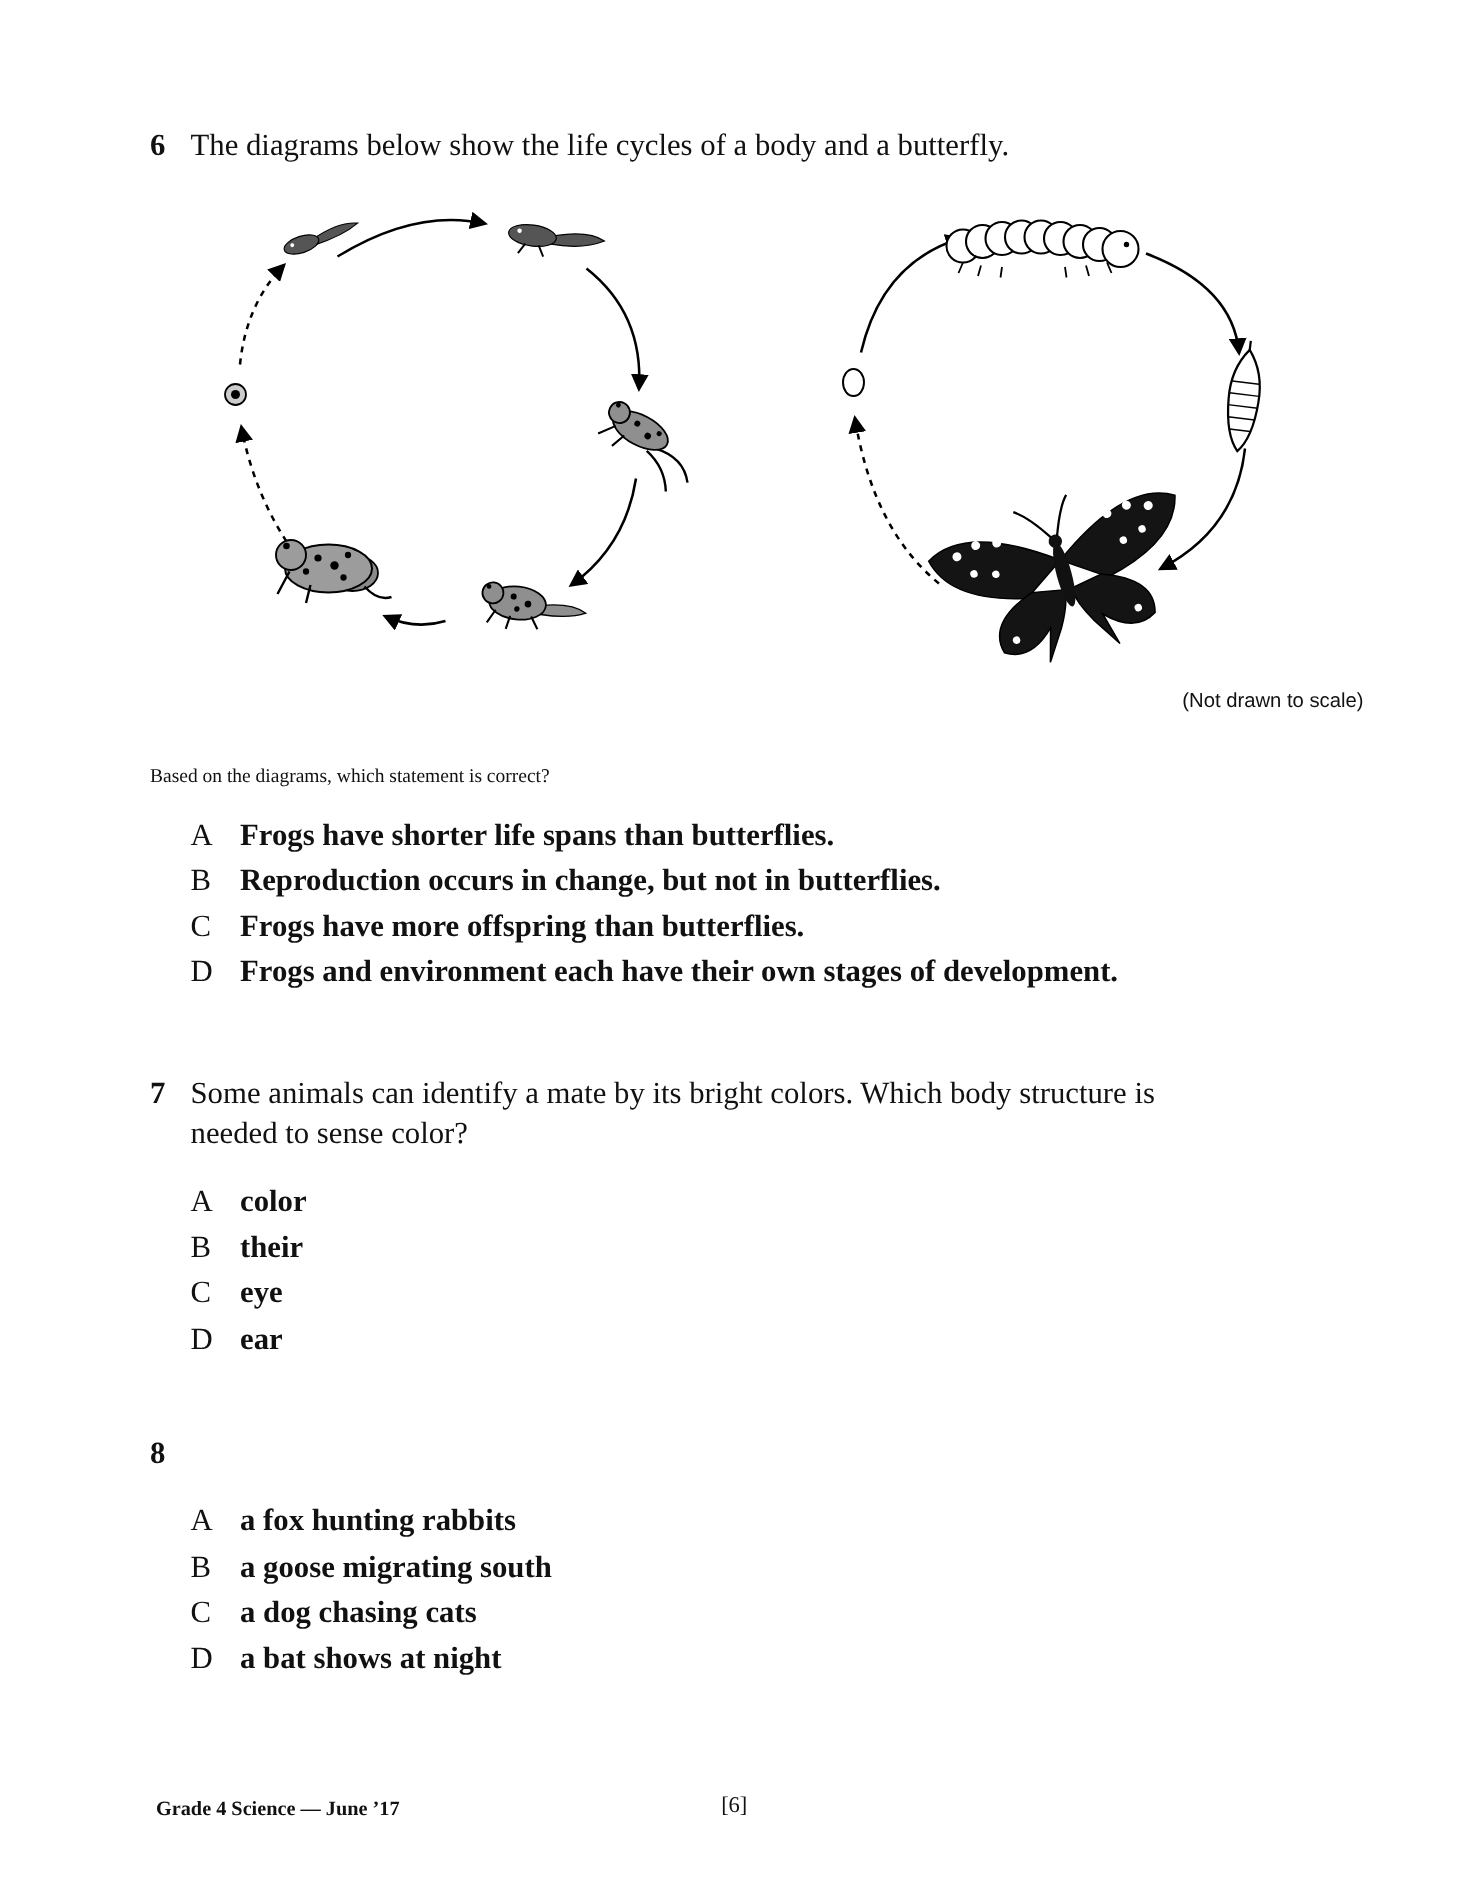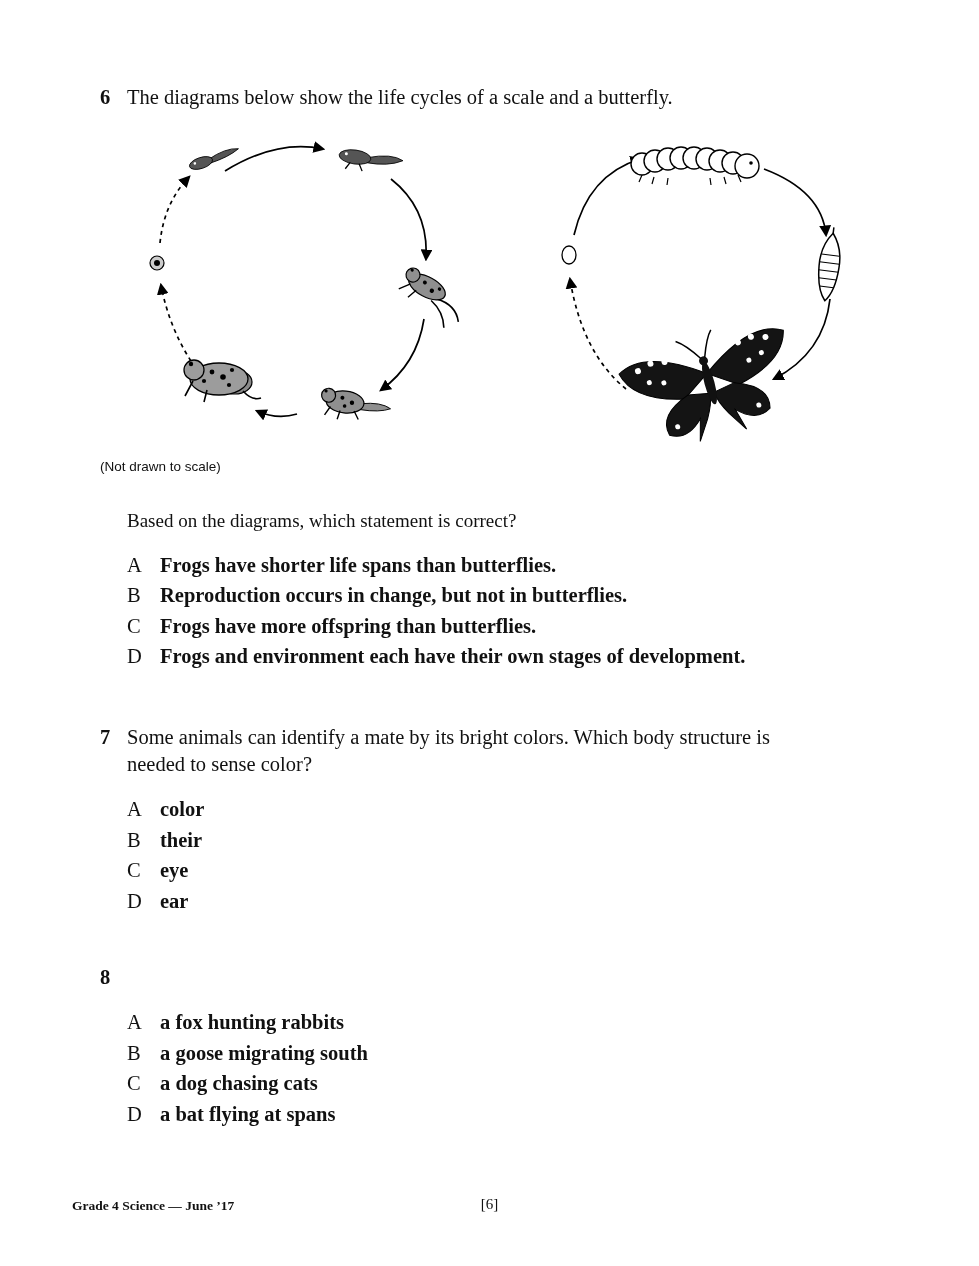--- a/index.html
+++ b/index.html
@@ -23,60 +23,60 @@
     margin-top: 16px;
     display: flex;
     justify-content: center;
     gap: 55px;
     align-items: flex-start;
   }
   .diagram { flex: none; }
 
   .caption {
     margin-top: 2px;
-    text-align: left;
+    text-align: right;
     font-family: "Liberation Sans", sans-serif;
     font-size: 13.5px;
     color: #111;
   }
 
-  .q-sub { margin-top: 34px; margin-left: 27px; font-size: 19px; line-height: 1.33; }
+  .q-sub { margin-top: 34px; font-size: 13px; line-height: 1.33; }
 
   .options { margin-top: 16px; margin-left: 27px; }
   .option  { display: flex; font-size: 20.5px; line-height: 30.5px; }
   .opt-letter { width: 33px; flex: none; }
   .opt-text { flex: 1; font-weight: bold; }
 
   .question-block { margin-top: 0; }
   .qb-7 { margin-top: 52px; }
   .qb-8 { margin-top: 48px; }
   .qb-7 .options, .qb-8 .options { margin-top: 16px; }
 
   .footer-left {
     position: absolute;
-    left: 72px; top: 1198px;
+    left: 104px; top: 1198px;
     font-size: 13.5px; font-weight: bold;
   }
   .footer-page {
     position: absolute;
     left: 0; right: 0; top: 1196px;
     text-align: center;
     font-size: 15px;
   }
 </style>
 </head>
 <body>
 
 <div class="page">
   <div class="content">
 
     <section class="question-block qb-6">
       <div class="q-head">
         <span class="q-num">6</span>
-        <span class="q-text">The diagrams below show the life cycles of a scale and a butterfly.</span>
+        <span class="q-text">The diagrams below show the life cycles of a body and a butterfly.</span>
       </div>
 
       <div class="diagrams">
 
         <svg class="diagram" width="360" height="330" viewBox="0 0 360 330">
           <defs>
             <marker id="fArrow" viewBox="0 0 10 10" refX="8" refY="5" markerWidth="7" markerHeight="7" orient="auto-start-reverse">
               <path d="M0,0 L10,5 L0,10 z" fill="#000"></path>
             </marker>
           </defs>
@@ -267,21 +267,21 @@
         <div class="option">
           <span class="opt-letter">B</span>
           <span class="opt-text">a goose migrating south</span>
         </div>
         <div class="option">
           <span class="opt-letter">C</span>
           <span class="opt-text">a dog chasing cats</span>
         </div>
         <div class="option">
           <span class="opt-letter">D</span>
-          <span class="opt-text">a bat flying at spans</span>
+          <span class="opt-text">a bat shows at night</span>
         </div>
       </div>
     </section>
 
   </div>
 
   <div class="footer-left">Grade 4 Science — June ’17</div>
   <div class="footer-page">[6]</div>
 </div>
 

